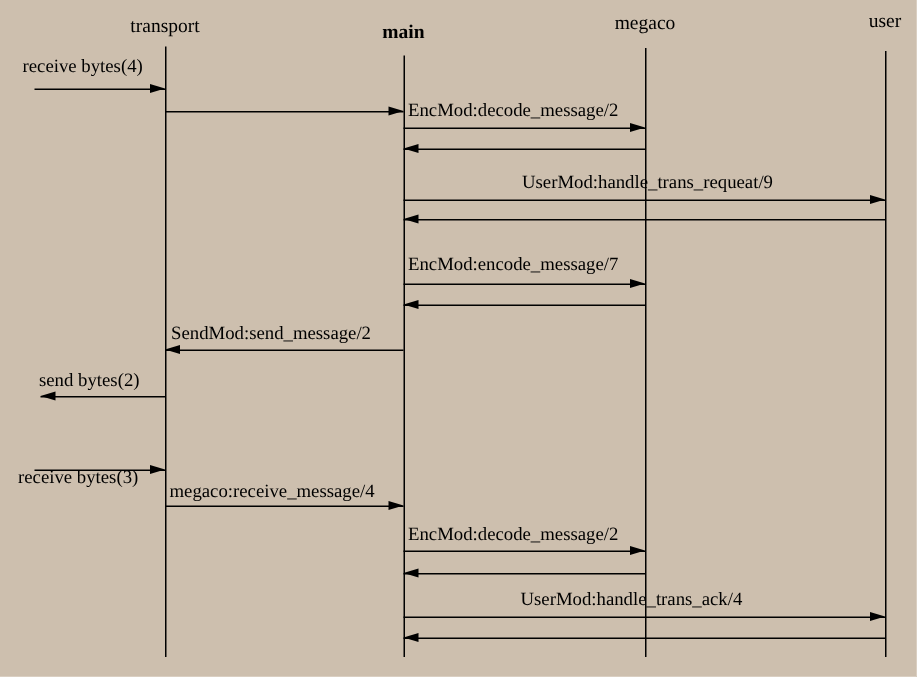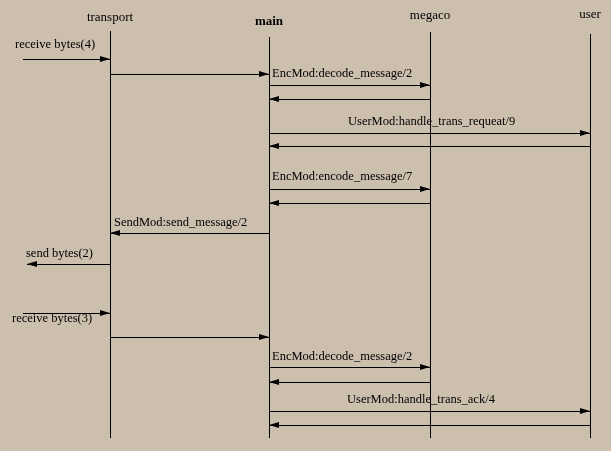--- a/index.html
+++ b/index.html
@@ -84,20 +84,21 @@
     <div class="arrowhead left" style="top: 230px; left: 110px;"></div>
     <div class="msg-label" style="left: 114px; top: 216px;">SendMod:send_message/2</div>
     <div class="msg-line" style="left: 27px; width: 83px; top: 264px; background: rgb(0, 0, 0);"></div>
     <div class="arrowhead left" style="top: 261px; left: 27px;"></div>
     <div class="msg-label" style="left: 10px; top: 247px; margin-left: 16px;">send bytes(2)</div>
     <div class="msg-line" style="left: 23px; width: 87px; top: 313px; background: rgb(0, 0, 0);"></div>
     <div class="arrowhead right" style="top: 310px; left: 100px;"></div>
     <div class="msg-label" style="left: 12px; top: 312px;">receive bytes(3)</div>
     <div class="msg-line" style="left: 110px; width: 159px; top: 337px; background: rgb(0, 0, 0);"></div>
     <div class="arrowhead right" style="top: 334px; left: 259px;"></div>
+    <div class="msg-label" style="left: 113px; top: 321px;">megaco:receive_message/4</div>
     <div class="msg-line" style="left: 269px; width: 161px; top: 367px; background: rgb(0, 0, 0);"></div>
     <div class="arrowhead right" style="top: 364px; left: 420px;"></div>
     <div class="msg-label" style="left: 272px; top: 350px;">EncMod:decode_message/2</div>
     <div class="msg-line" style="left: 269px; width: 161px; top: 382px; background: rgb(0, 0, 0);"></div>
     <div class="arrowhead left" style="top: 379px; left: 269px;"></div>
     <div class="msg-line" style="left: 269px; width: 321px; top: 411px; background: rgb(0, 0, 0);"></div>
     <div class="arrowhead right" style="top: 408px; left: 580px;"></div>
     <div class="msg-label" style="left: 347px; top: 393px; font-family: Liberation Serif, serif;">UserMod:handle_trans_ack/4</div>
     <div class="msg-line" style="left: 269px; width: 321px; top: 425px; background: rgb(0, 0, 0);"></div>
     <div class="arrowhead left" style="top: 422px; left: 269px;"></div>

